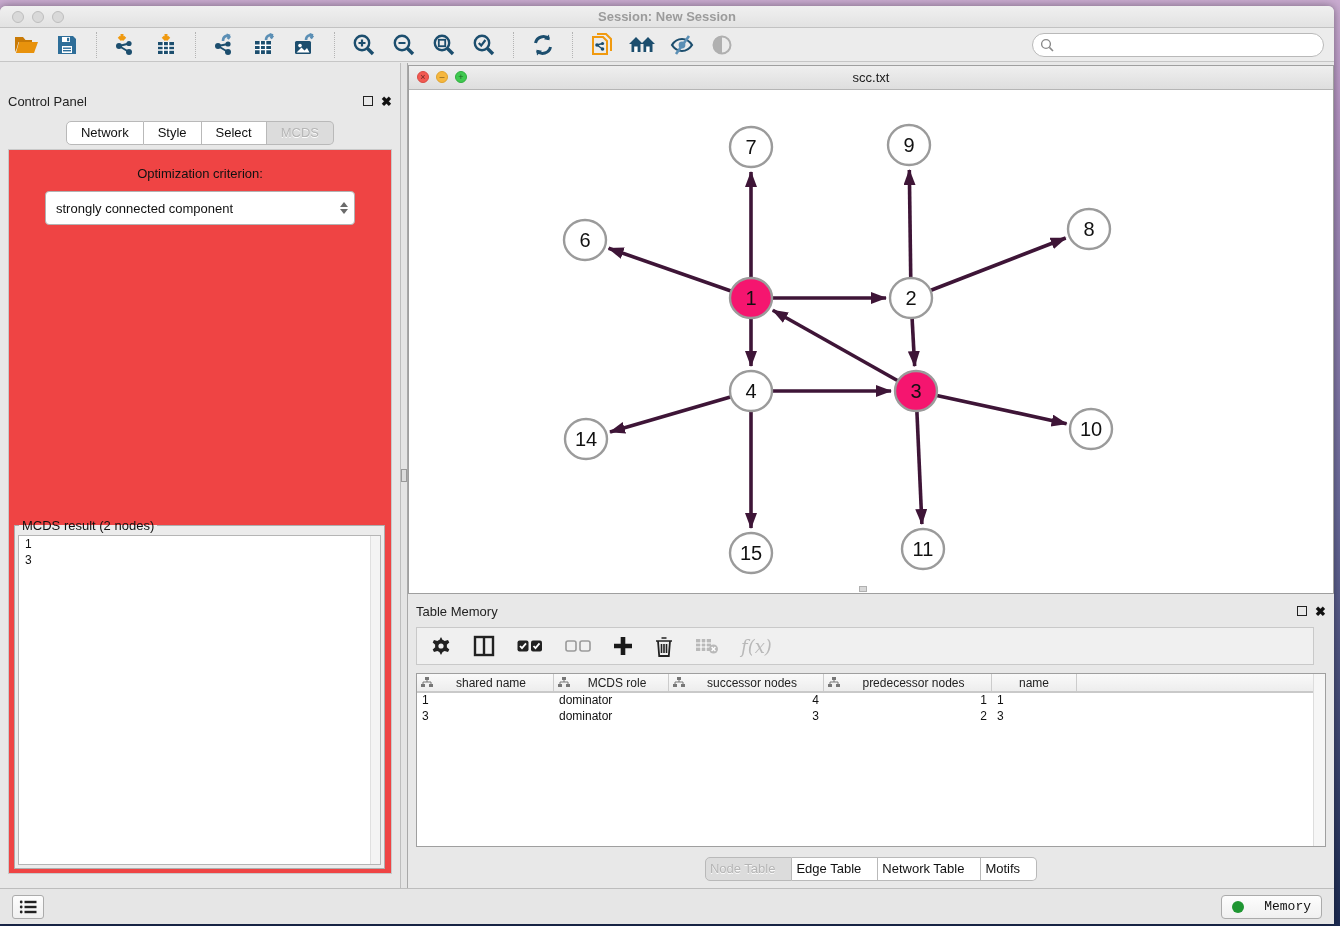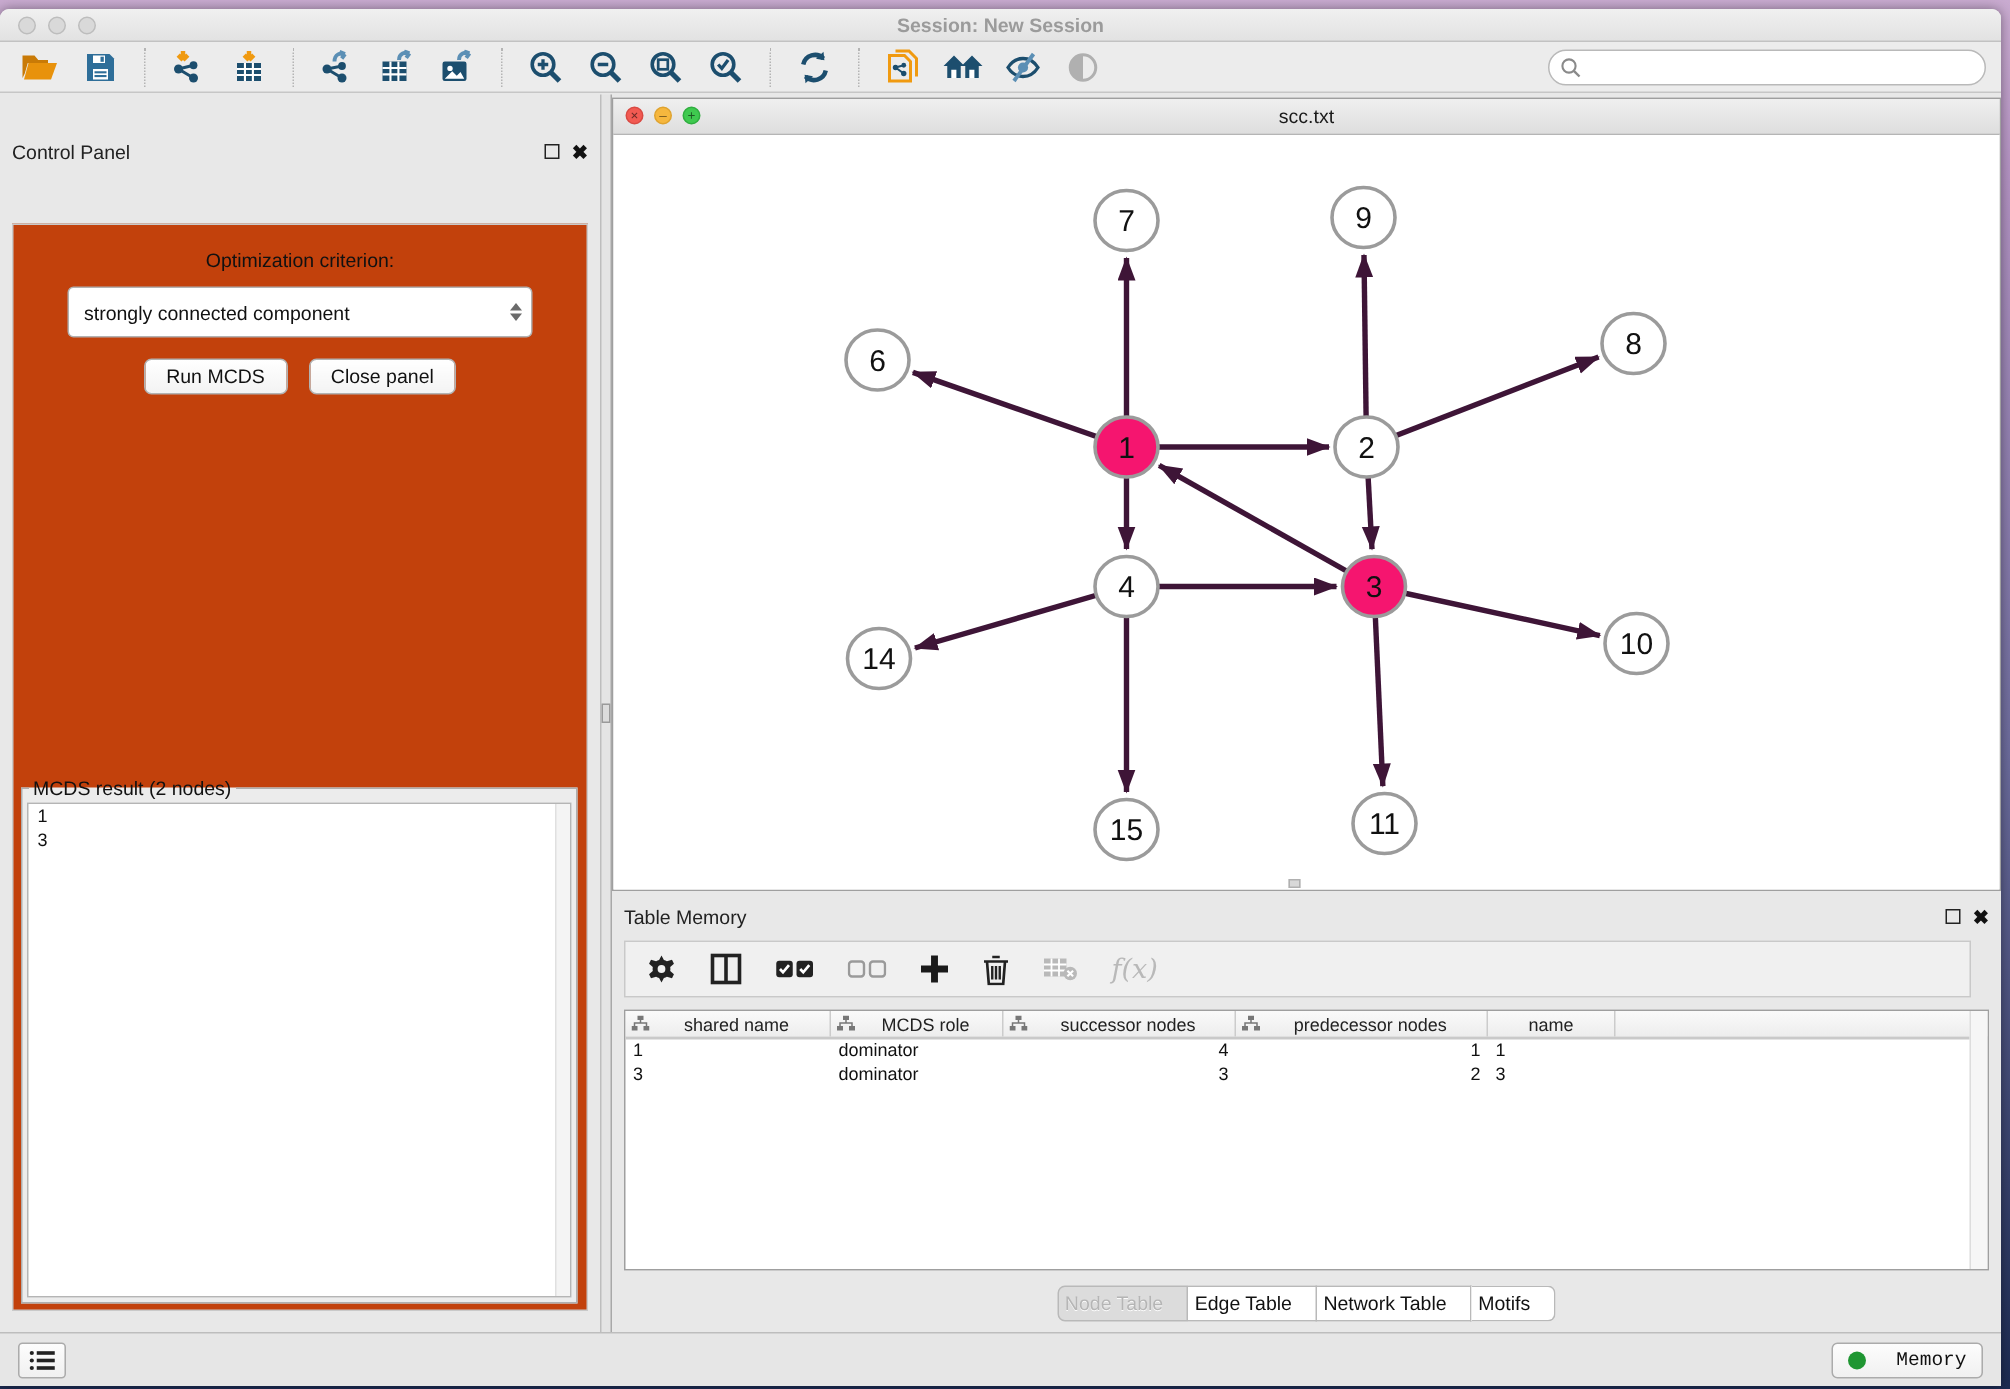--- a/index.html
+++ b/index.html
@@ -57,21 +57,21 @@
   .seg-tabs { display:flex; justify-content:center; margin-top:8px; }
   .seg {
     font-size:13px; color:#111; background:#fff; border:1px solid #b9b9b9; border-left:none;
     padding:3px 14px 4px 14px; min-width:46px; text-align:center;
   }
   .seg:first-child { border-left:1px solid #b9b9b9; border-radius:5px 0 0 5px; }
   .seg:last-child { border-radius:0 5px 5px 0; }
   .seg.disabled-selected { background:#dcdcdc; color:#b5b5b5; text-shadow:0 1px 0 rgba(255,255,255,.9); }
   .cp-body {
     position:absolute; left:8px; right:8px; top:62px; bottom:14px;
-    background:#c2410c; border:1px solid #c9c9c9;
+    background:#ef4444; border:1px solid #c9c9c9;
   }
   .opt-label { text-align:center; font-size:13px; color:#111; margin-top:16px; }
   .dropdown {
     margin:10px 36px 0 36px; height:34px; background:#fff; border:1px solid #b2b2b2; border-radius:4px;
     display:flex; align-items:center; padding:0 6px 0 10px; font-size:13px; color:#111;
   }
   .dd-arrows { margin-left:auto; display:flex; flex-direction:column; gap:2px; }
   .dd-arrows i { width:0; height:0; border-left:4px solid transparent; border-right:4px solid transparent; display:block; }
   .dd-up { border-bottom:5px solid #6b6b6b; }
   .dd-down { border-top:5px solid #6b6b6b; }
@@ -285,32 +285,34 @@
   <div class="main">
 
     <div class="control-panel">
       <div class="panel-header">
         <span class="ph-title">Control Panel</span>
         <span class="ph-icons">
           <span class="ph-float"></span>
           <span class="ph-close">✖</span>
         </span>
       </div>
+      <div class="seg-tabs" id="cp-tabs">
+          <span class="seg">Network</span>
+          <span class="seg">Style</span>
+          <span class="seg">Select</span>
+          <span class="seg disabled-selected">MCDS</span>
+        </div>
       <div class="cp-body">
         <div class="opt-label">Optimization criterion:</div>
         <div class="dropdown">
           <span>strongly connected component</span>
           <span class="dd-arrows">
               <i class="dd-up"></i>
               <i class="dd-down"></i>
             </span>
-        </div>
-        <div class="cp-buttons">
-          <button class="push-btn">Run MCDS</button>
-          <button class="push-btn">Close panel</button>
         </div>
         <fieldset class="result-fieldset">
           <legend>MCDS result (2 nodes)</legend>
           <div class="result-box" id="result-box">
             <div class="result-line">1</div>
               <div class="result-line">3</div>
               <div class="result-scroll"></div>
           </div>
         </fieldset>
       </div>

